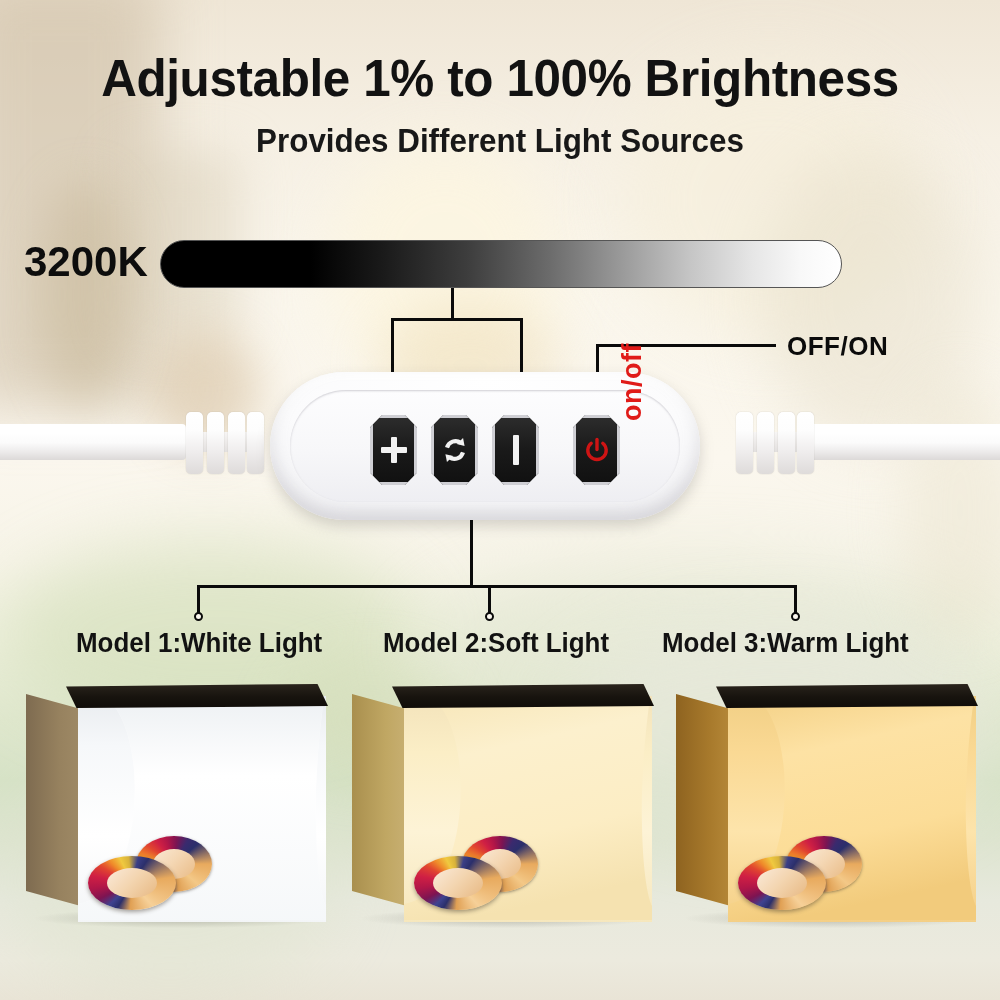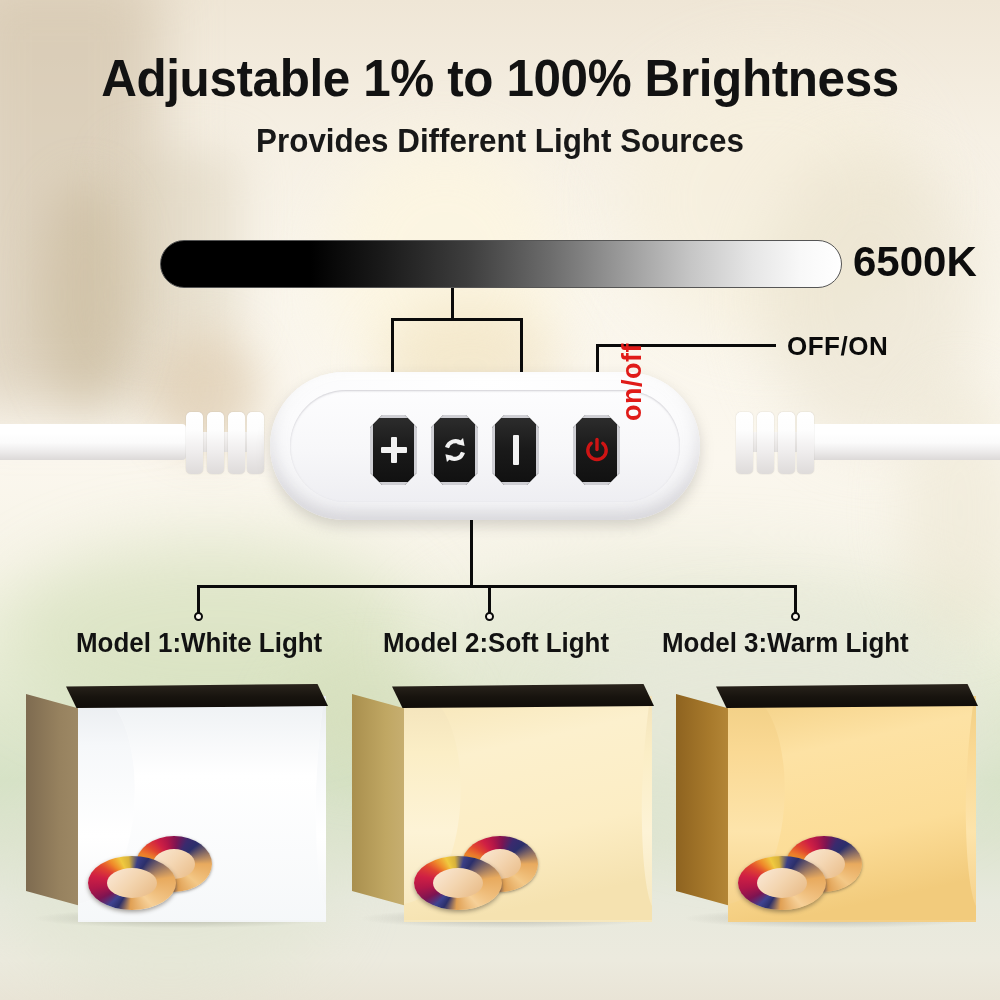--- a/index.html
+++ b/index.html
@@ -283,22 +283,22 @@
   <div class="bg-blob blob-9"></div>
   <div class="bg-blob blob-10"></div>
   <div class="bg-blob blob-11"></div>
   <div class="bg-blob blob-12"></div>
   <div class="bg-blob blob-13"></div>
   <div class="bg-blob blob-14"></div>
 
   <div class="title">Adjustable 1% to 100% Brightness</div>
   <div class="subtitle">Provides Different Light Sources</div>
 
+  <div class="kelvin-left">3200K</div>
   <div class="gradient-bar"></div>
-  <div class="kelvin-right">6500K</div>
 
   <div class="ln v" style="left:451px; top:288px; height:32px;"></div>
   <div class="ln h" style="left:391px; top:318px; width:132px;"></div>
   <div class="ln v" style="left:391px; top:318px; height:132px;"></div>
   <div class="ln v" style="left:520px; top:318px; height:132px;"></div>
 
   <div class="ln h" style="left:596px; top:344px; width:180px;"></div>
   <div class="ln v" style="left:596px; top:344px; height:106px;"></div>
   <div class="offon-label">OFF/ON</div>
 

